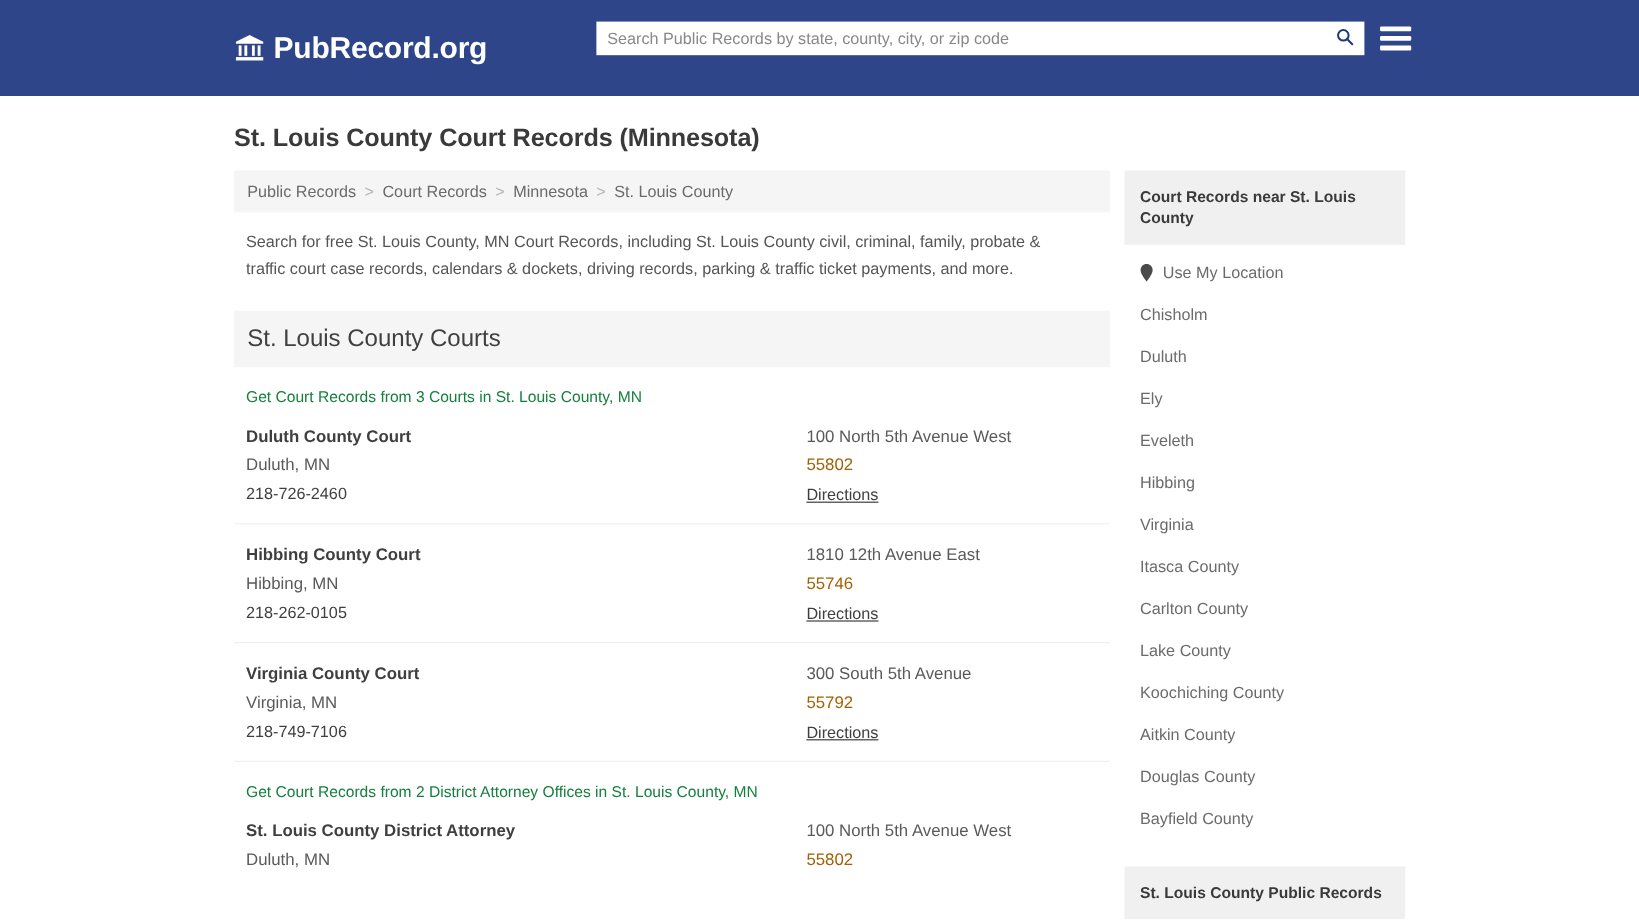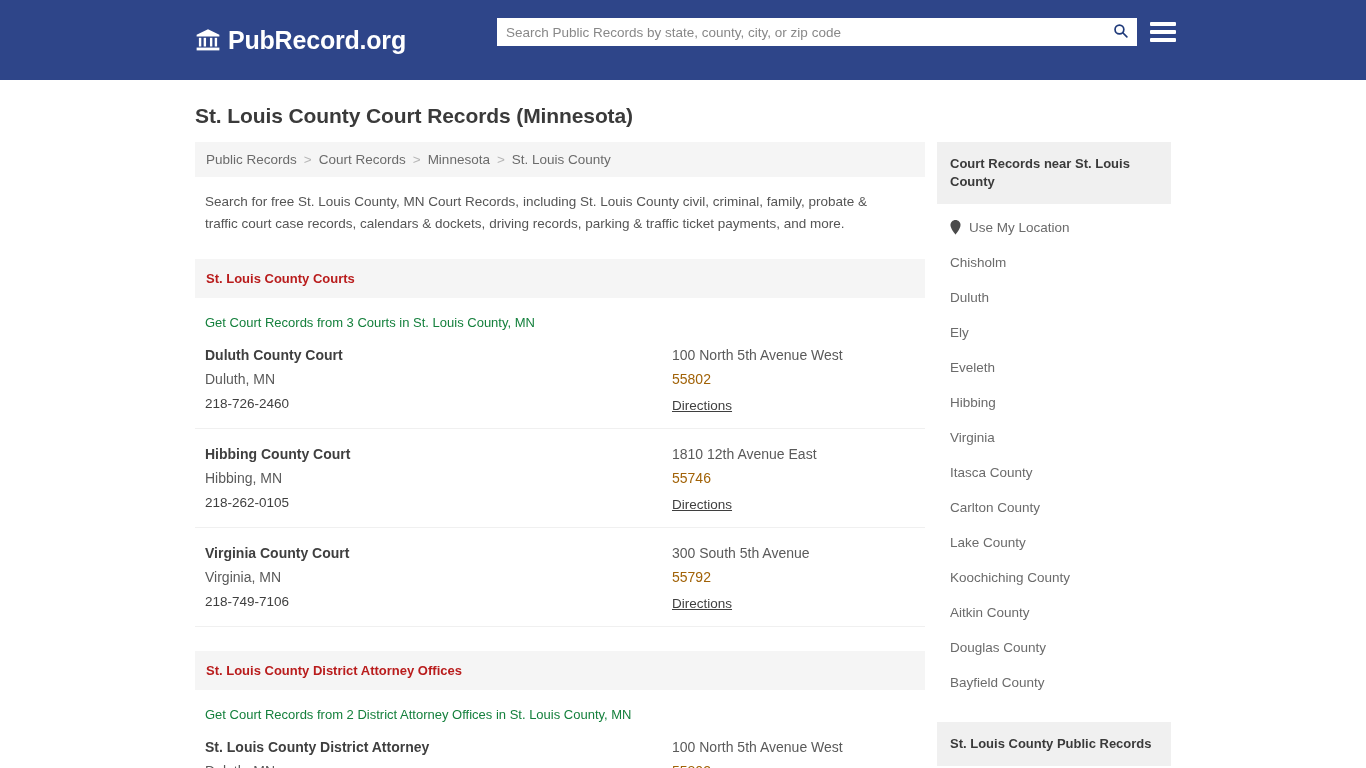--- a/index.html
+++ b/index.html
@@ -126,23 +126,23 @@
     color: #555555;
     padding: 14px 10px 0 10px;
     max-width: 700px;
   }
 
   
   .section-bar {
     background: #f5f5f5;
     padding: 12px 11px;
     margin-top: 24px;
-    font-size: 13px;
-    font-weight: bold;
-    color: #b91c1c;
+    font-size: 20px;
+    font-weight: normal;
+    color: #404040;
   }
   .section-sub {
     font-size: 13px;
     color: #15803d;
     padding: 17px 10px 0 10px;
   }
 
   
   .listing {
     display: flex;
@@ -297,21 +297,20 @@
           <div class="lst-city">Virginia, MN</div>
           <div class="lst-phone">218-749-7106</div>
         </div>
         <div class="listing-right">
           <div class="lst-street">300 South 5th Avenue</div>
           <div class="lst-zip">55792</div>
           <a class="lst-directions" href="#">Directions</a>
         </div>
       </div>
 
-      <div class="section-bar">St. Louis County District Attorney Offices</div>
       <div class="section-sub">Get Court Records from 2 District Attorney Offices in St. Louis County, MN</div>
 
       <div class="listing">
         <div class="listing-left">
           <div class="lst-name">St. Louis County District Attorney</div>
           <div class="lst-city">Duluth, MN</div>
 
         </div>
         <div class="listing-right">
           <div class="lst-street">100 North 5th Avenue West</div>

